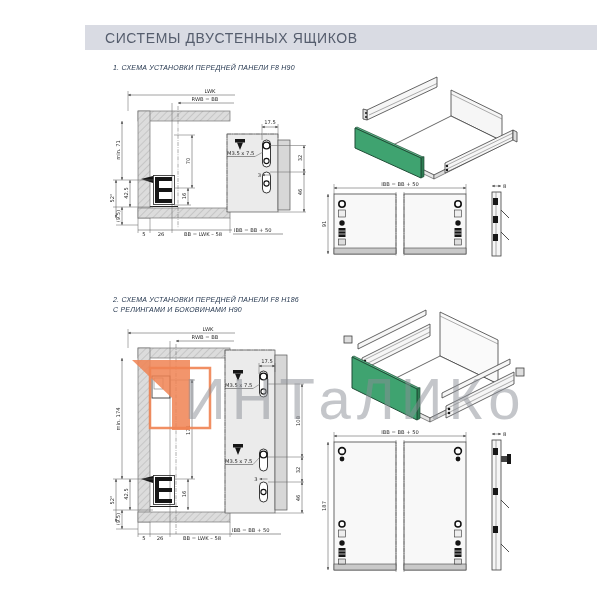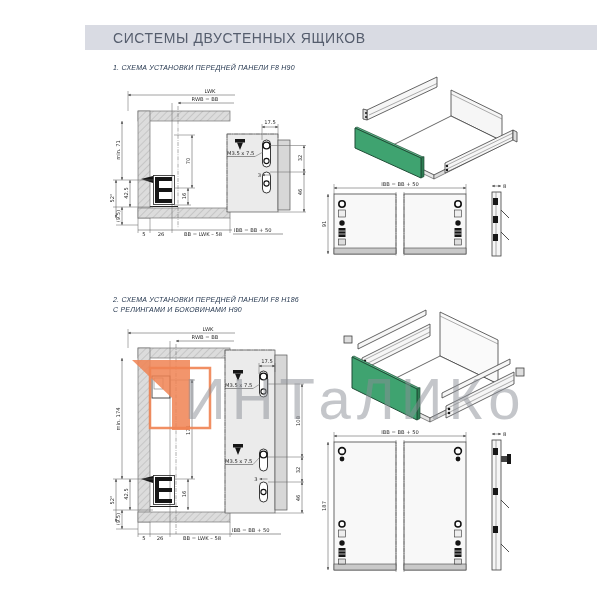--- a/index.html
+++ b/index.html
@@ -1,19 +1,19 @@
 <!DOCTYPE html>
 <html><head>
 <meta charset="utf-8">
 <style>
   *{margin:0;padding:0;box-sizing:border-box}
   html,body{width:600px;height:600px;background:#fff;font-family:"Liberation Sans",sans-serif;overflow:hidden}
   #page{position:relative;width:600px;height:600px;background:#fff}
   .abs{position:absolute}
-  #header-bar{left:85px;top:25px;width:512px;height:25px;background:#d9dbe3;display:flex;align-items:center;padding-left:28px}
+  #header-bar{left:85px;top:25px;width:512px;height:25px;background:#d9dbe3;display:flex;align-items:center;padding-left:20px}
   #header-bar span{font-size:14px;color:#555d6d;letter-spacing:.6px}
   .sec-title{font-style:italic;font-size:7px;color:#24364e;letter-spacing:.2px;line-height:1.45}
   svg text{font-family:"DejaVu Sans",sans-serif;font-size:5.2px;fill:#2b2b2b}
   .dim{stroke:#555;stroke-width:.55;fill:none}
   .thin{stroke:#6a6a6a;stroke-width:.55;fill:none}
   .med{stroke:#3a3a3a;stroke-width:.9;fill:none}
   .part{fill:#f6f6f6;stroke:#3f3f3f;stroke-width:.8}
   .cap{fill:#dedede;stroke:#3f3f3f;stroke-width:.8}
   .blk{fill:#161616}
   .dd{stroke-dasharray:4 1.2 .8 1.2}

